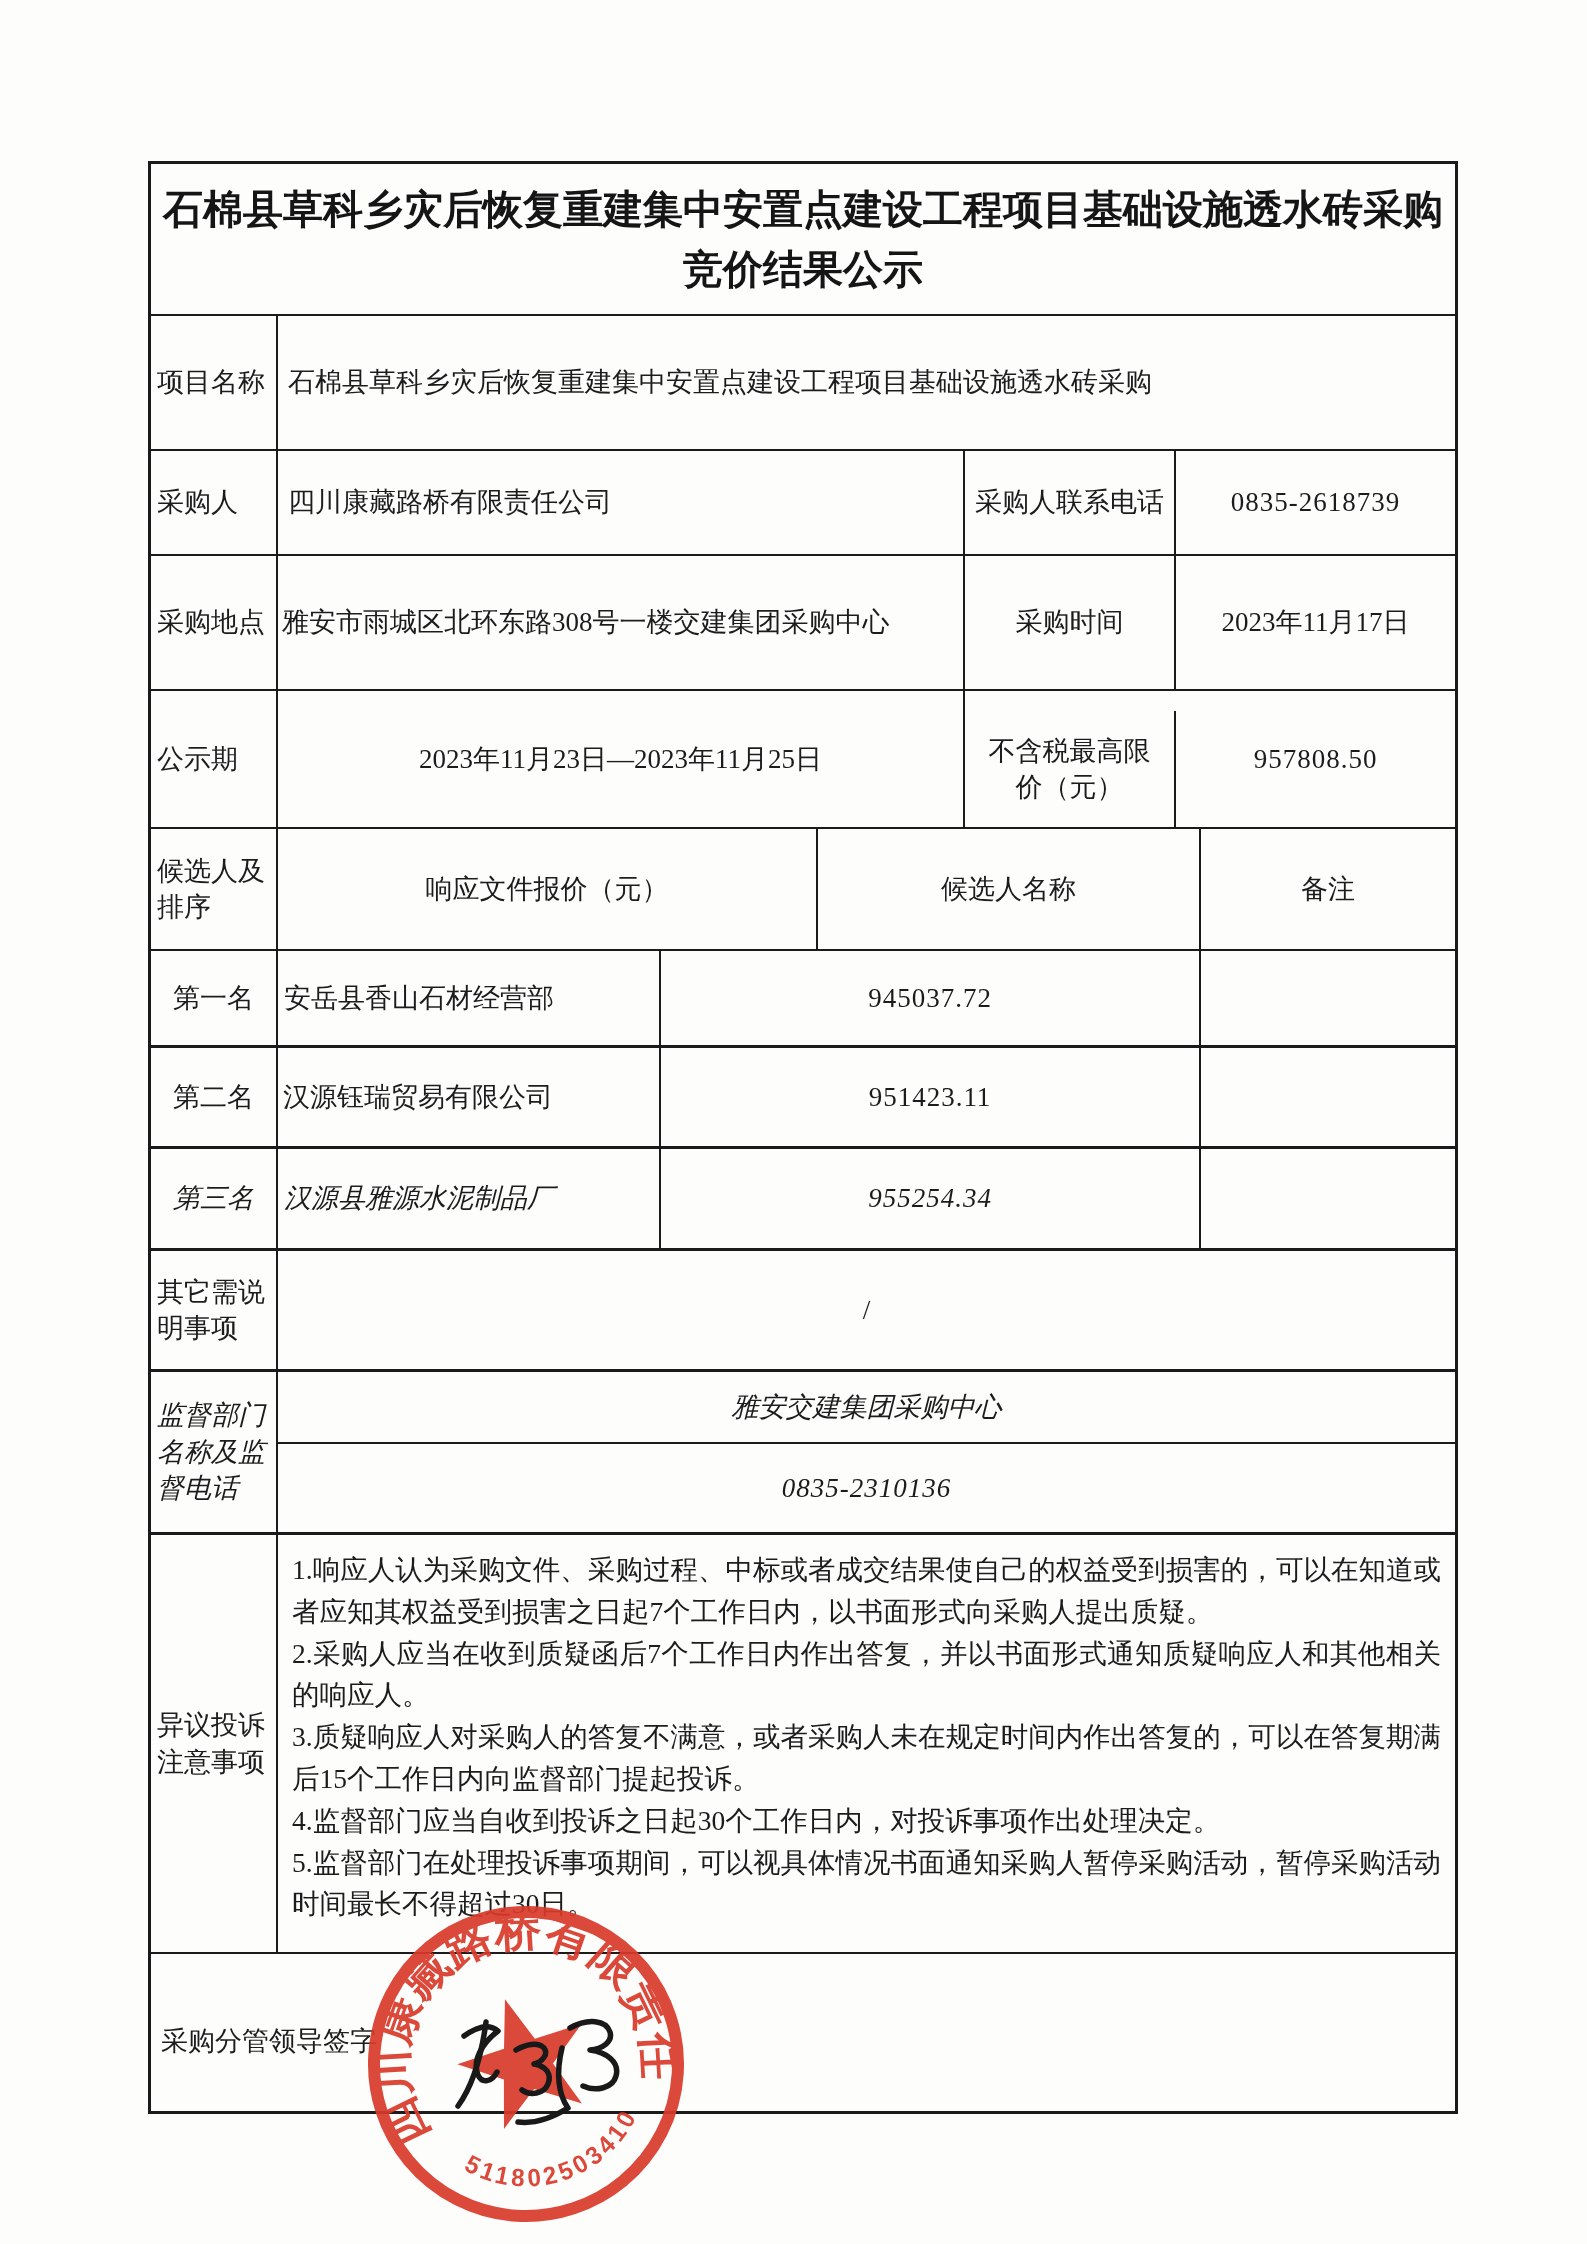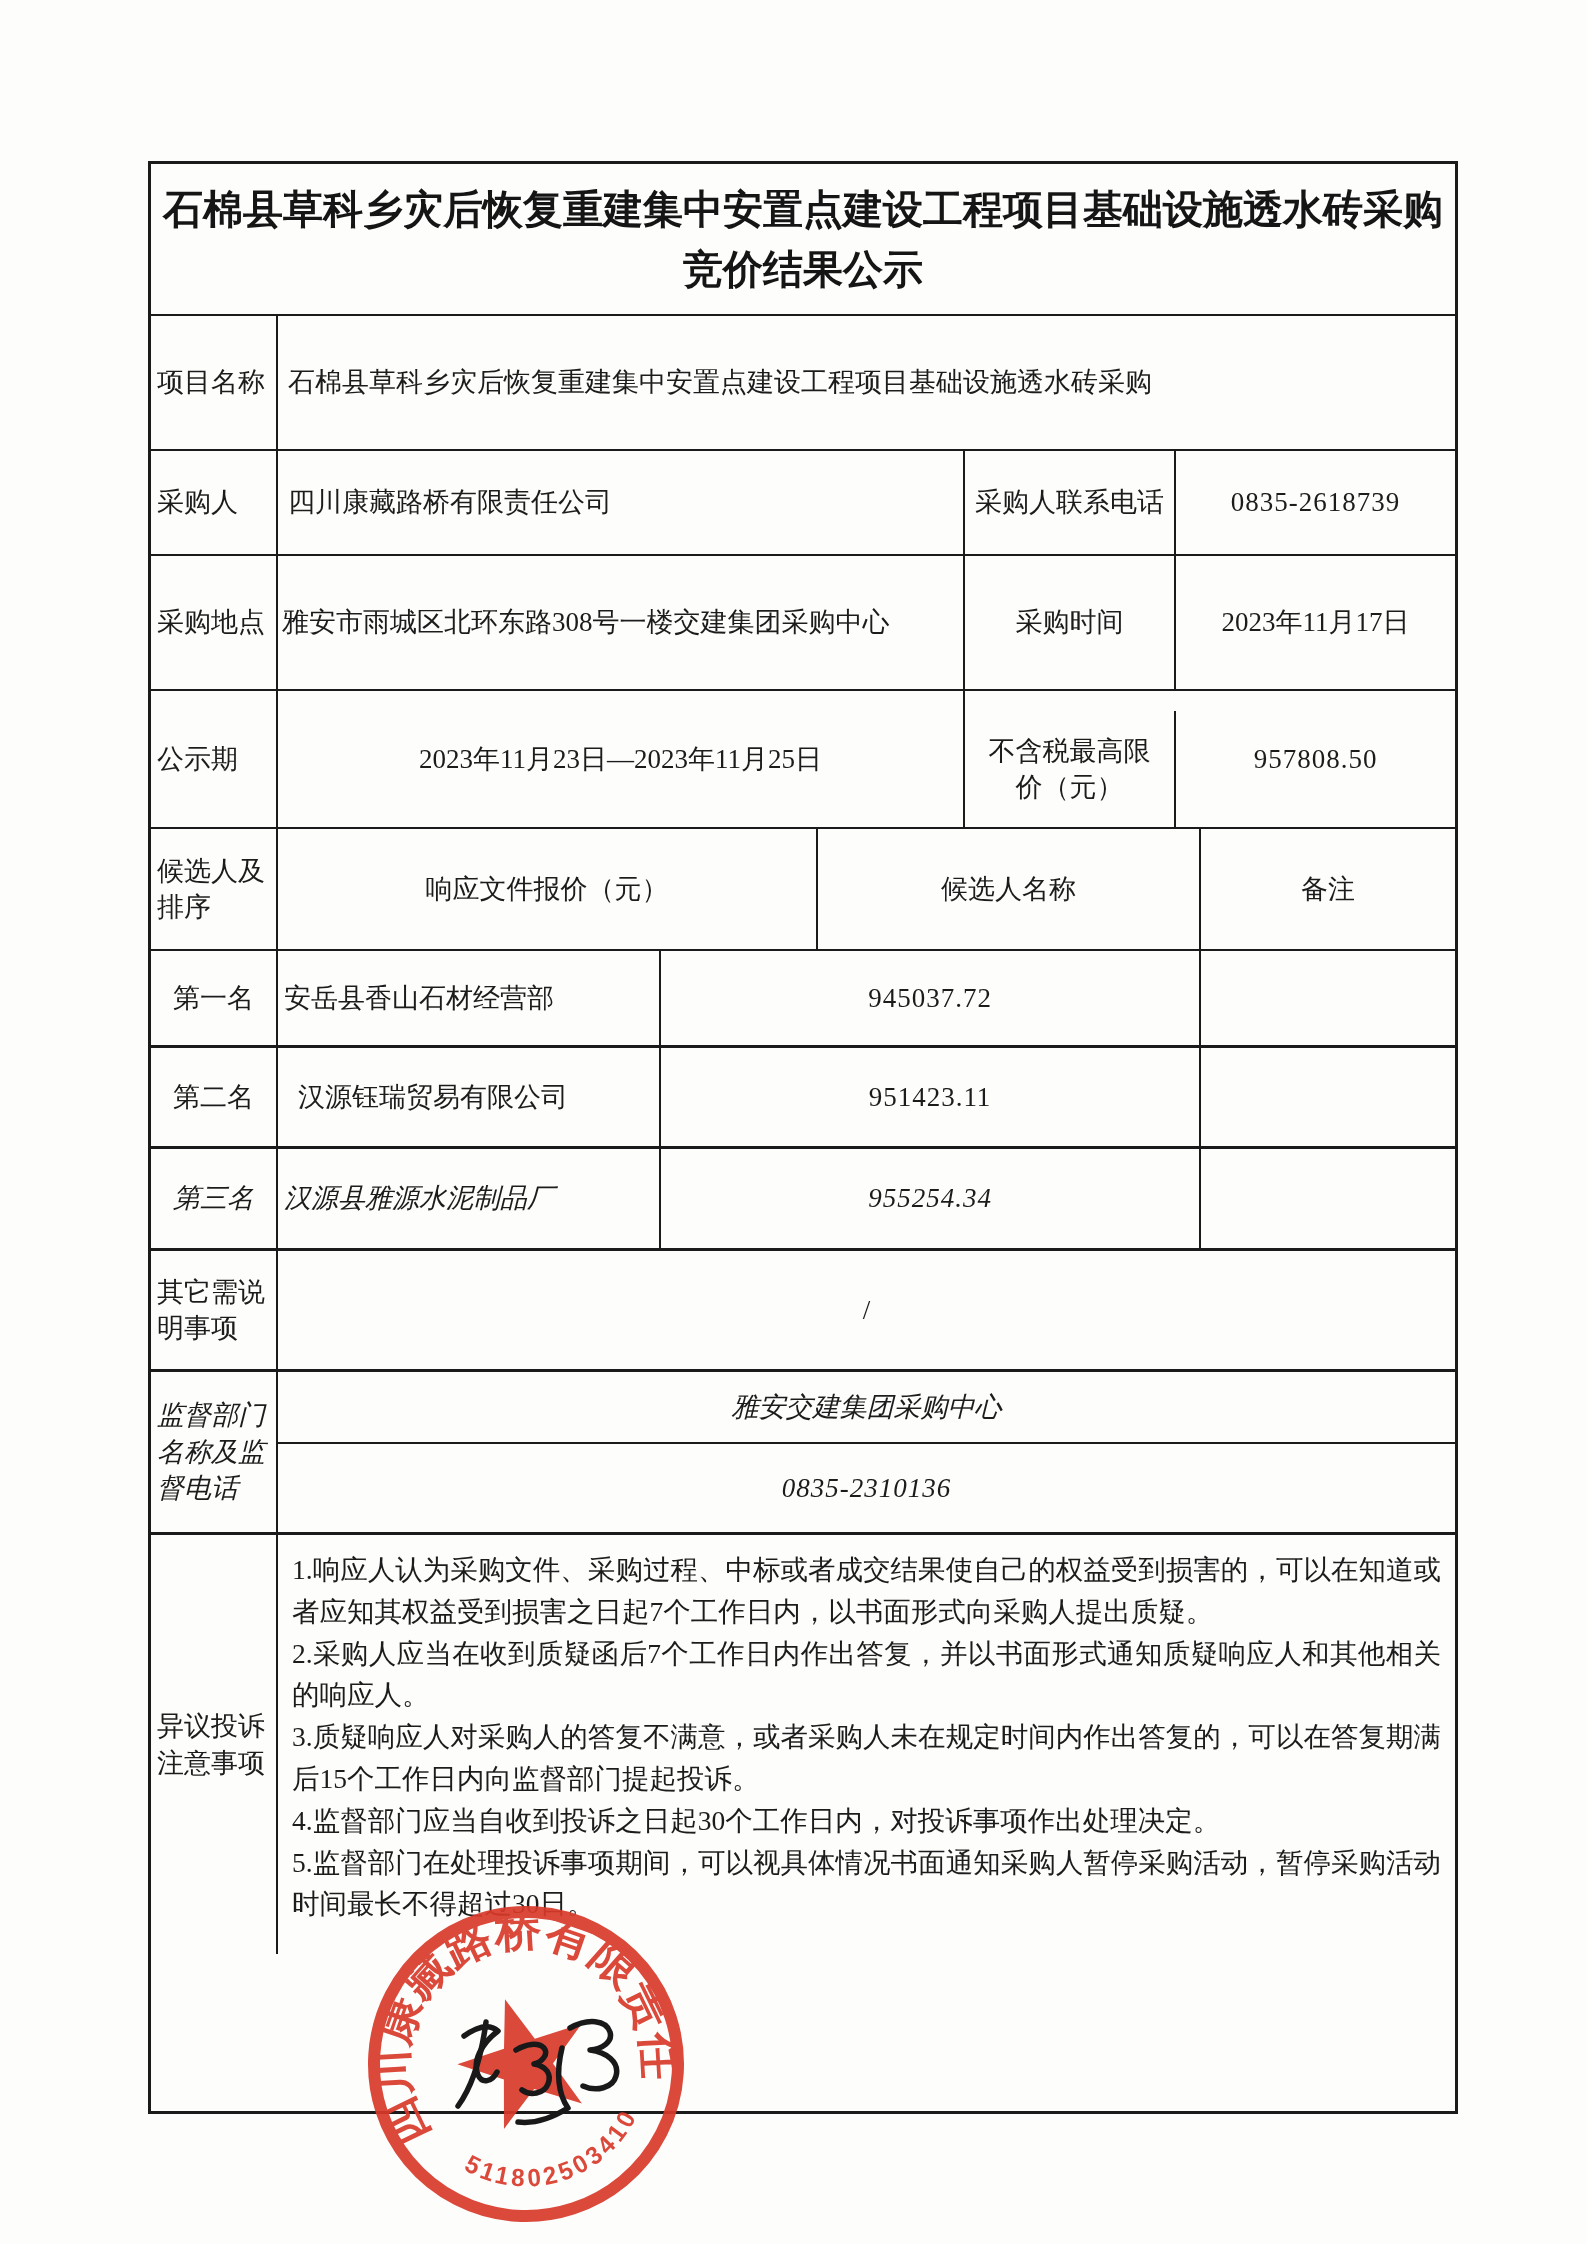--- a/index.html
+++ b/index.html
@@ -122,21 +122,21 @@
 
     <div class="row r-c1 thick">
       <div class="cell lab ctr">第一名</div>
       <div class="cell w-name lft" style="padding-left:6px;">安岳县香山石材经营部</div>
       <div class="cell w-price ctr num">945037.72</div>
       <div class="cell grow"></div>
     </div>
 
     <div class="row r-c2 thick">
       <div class="cell lab ctr">第二名</div>
-      <div class="cell w-name lft" style="padding-left:20px;">汉源钰瑞贸易有限公司</div>
+      <div class="cell w-name lft" style="padding-left:5px;">汉源钰瑞贸易有限公司</div>
       <div class="cell w-price ctr num">951423.11</div>
       <div class="cell grow"></div>
     </div>
 
     <div class="row r-c3 thick">
       <div class="cell lab ctr">第三名</div>
       <div class="cell w-name lft" style="padding-left:6px;">汉源县雅源水泥制品厂</div>
       <div class="cell w-price ctr num">955254.34</div>
       <div class="cell grow"></div>
     </div>
@@ -158,20 +158,25 @@
       <div class="cell lab">异议投诉注意事项</div>
       <div class="notice-body">
         <p>1.响应人认为采购文件、采购过程、中标或者成交结果使自己的权益受到损害的，可以在知道或者应知其权益受到损害之日起7个工作日内，以书面形式向采购人提出质疑。</p>
         <p>2.采购人应当在收到质疑函后7个工作日内作出答复，并以书面形式通知质疑响应人和其他相关的响应人。</p>
         <p>3.质疑响应人对采购人的答复不满意，或者采购人未在规定时间内作出答复的，可以在答复期满后15个工作日内向监督部门提起投诉。</p>
         <p>4.监督部门应当自收到投诉之日起30个工作日内，对投诉事项作出处理决定。</p>
         <p>5.监督部门在处理投诉事项期间，可以视具体情况书面通知采购人暂停采购活动，暂停采购活动时间最长不得超过30日。</p>
       </div>
     </div>
 
+    <div class="row r-sign">
+      <div class="sign-cell">
+        <span class="sign-label">采购分管领导签字</span>
+      </div>
+    </div>
 
   </div>
 
   <div class="stamp">
     <svg viewBox="-174 -174 348 348" xmlns="http://www.w3.org/2000/svg">
       <g transform="rotate(-18)" opacity="0.92">
         <circle cx="0" cy="0" r="152" fill="none" stroke="#d93a2b" stroke-width="12"></circle>
         <polygon fill="#d93a2b" points="0,-68 16.2,-21.3 65.4,-21 25.8,7.9 41,54.9 0,26.4 -41,54.9 -25.8,7.9 -65.4,-21 -16.2,-21.3"></polygon>
         <defs>
           <path id="arcCompany" d="M -111.3 40.5 A 118.5 118.5 0 1 1 111.3 40.5" fill="none"></path>

